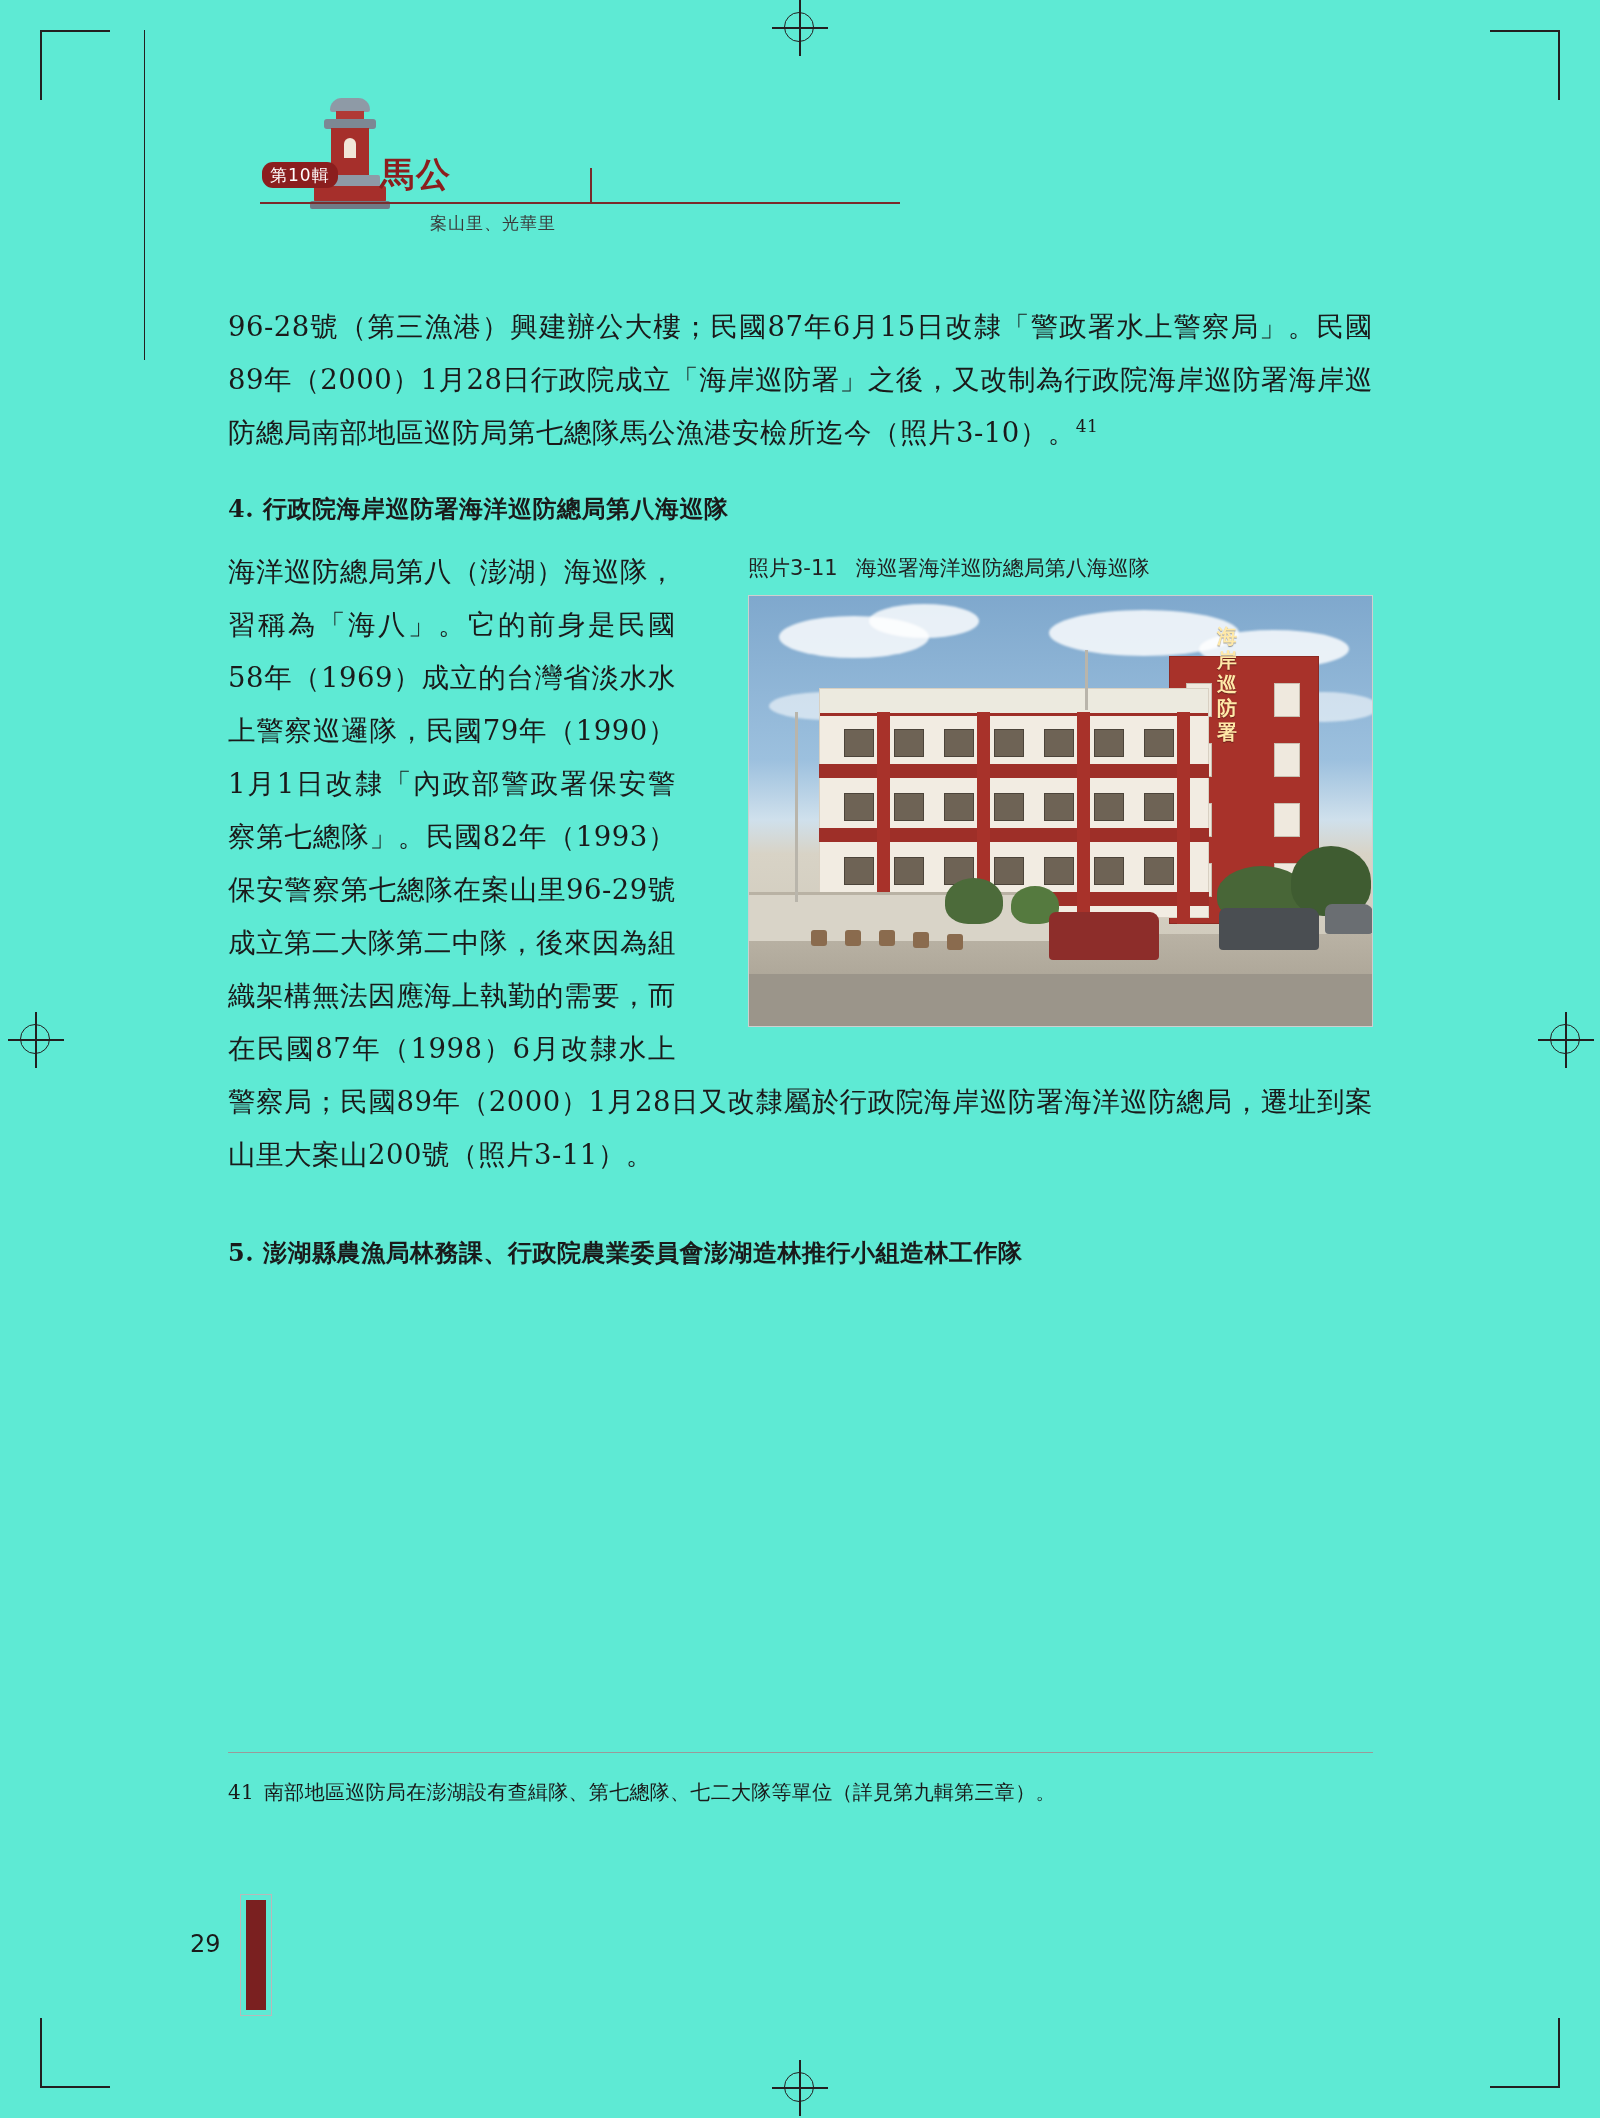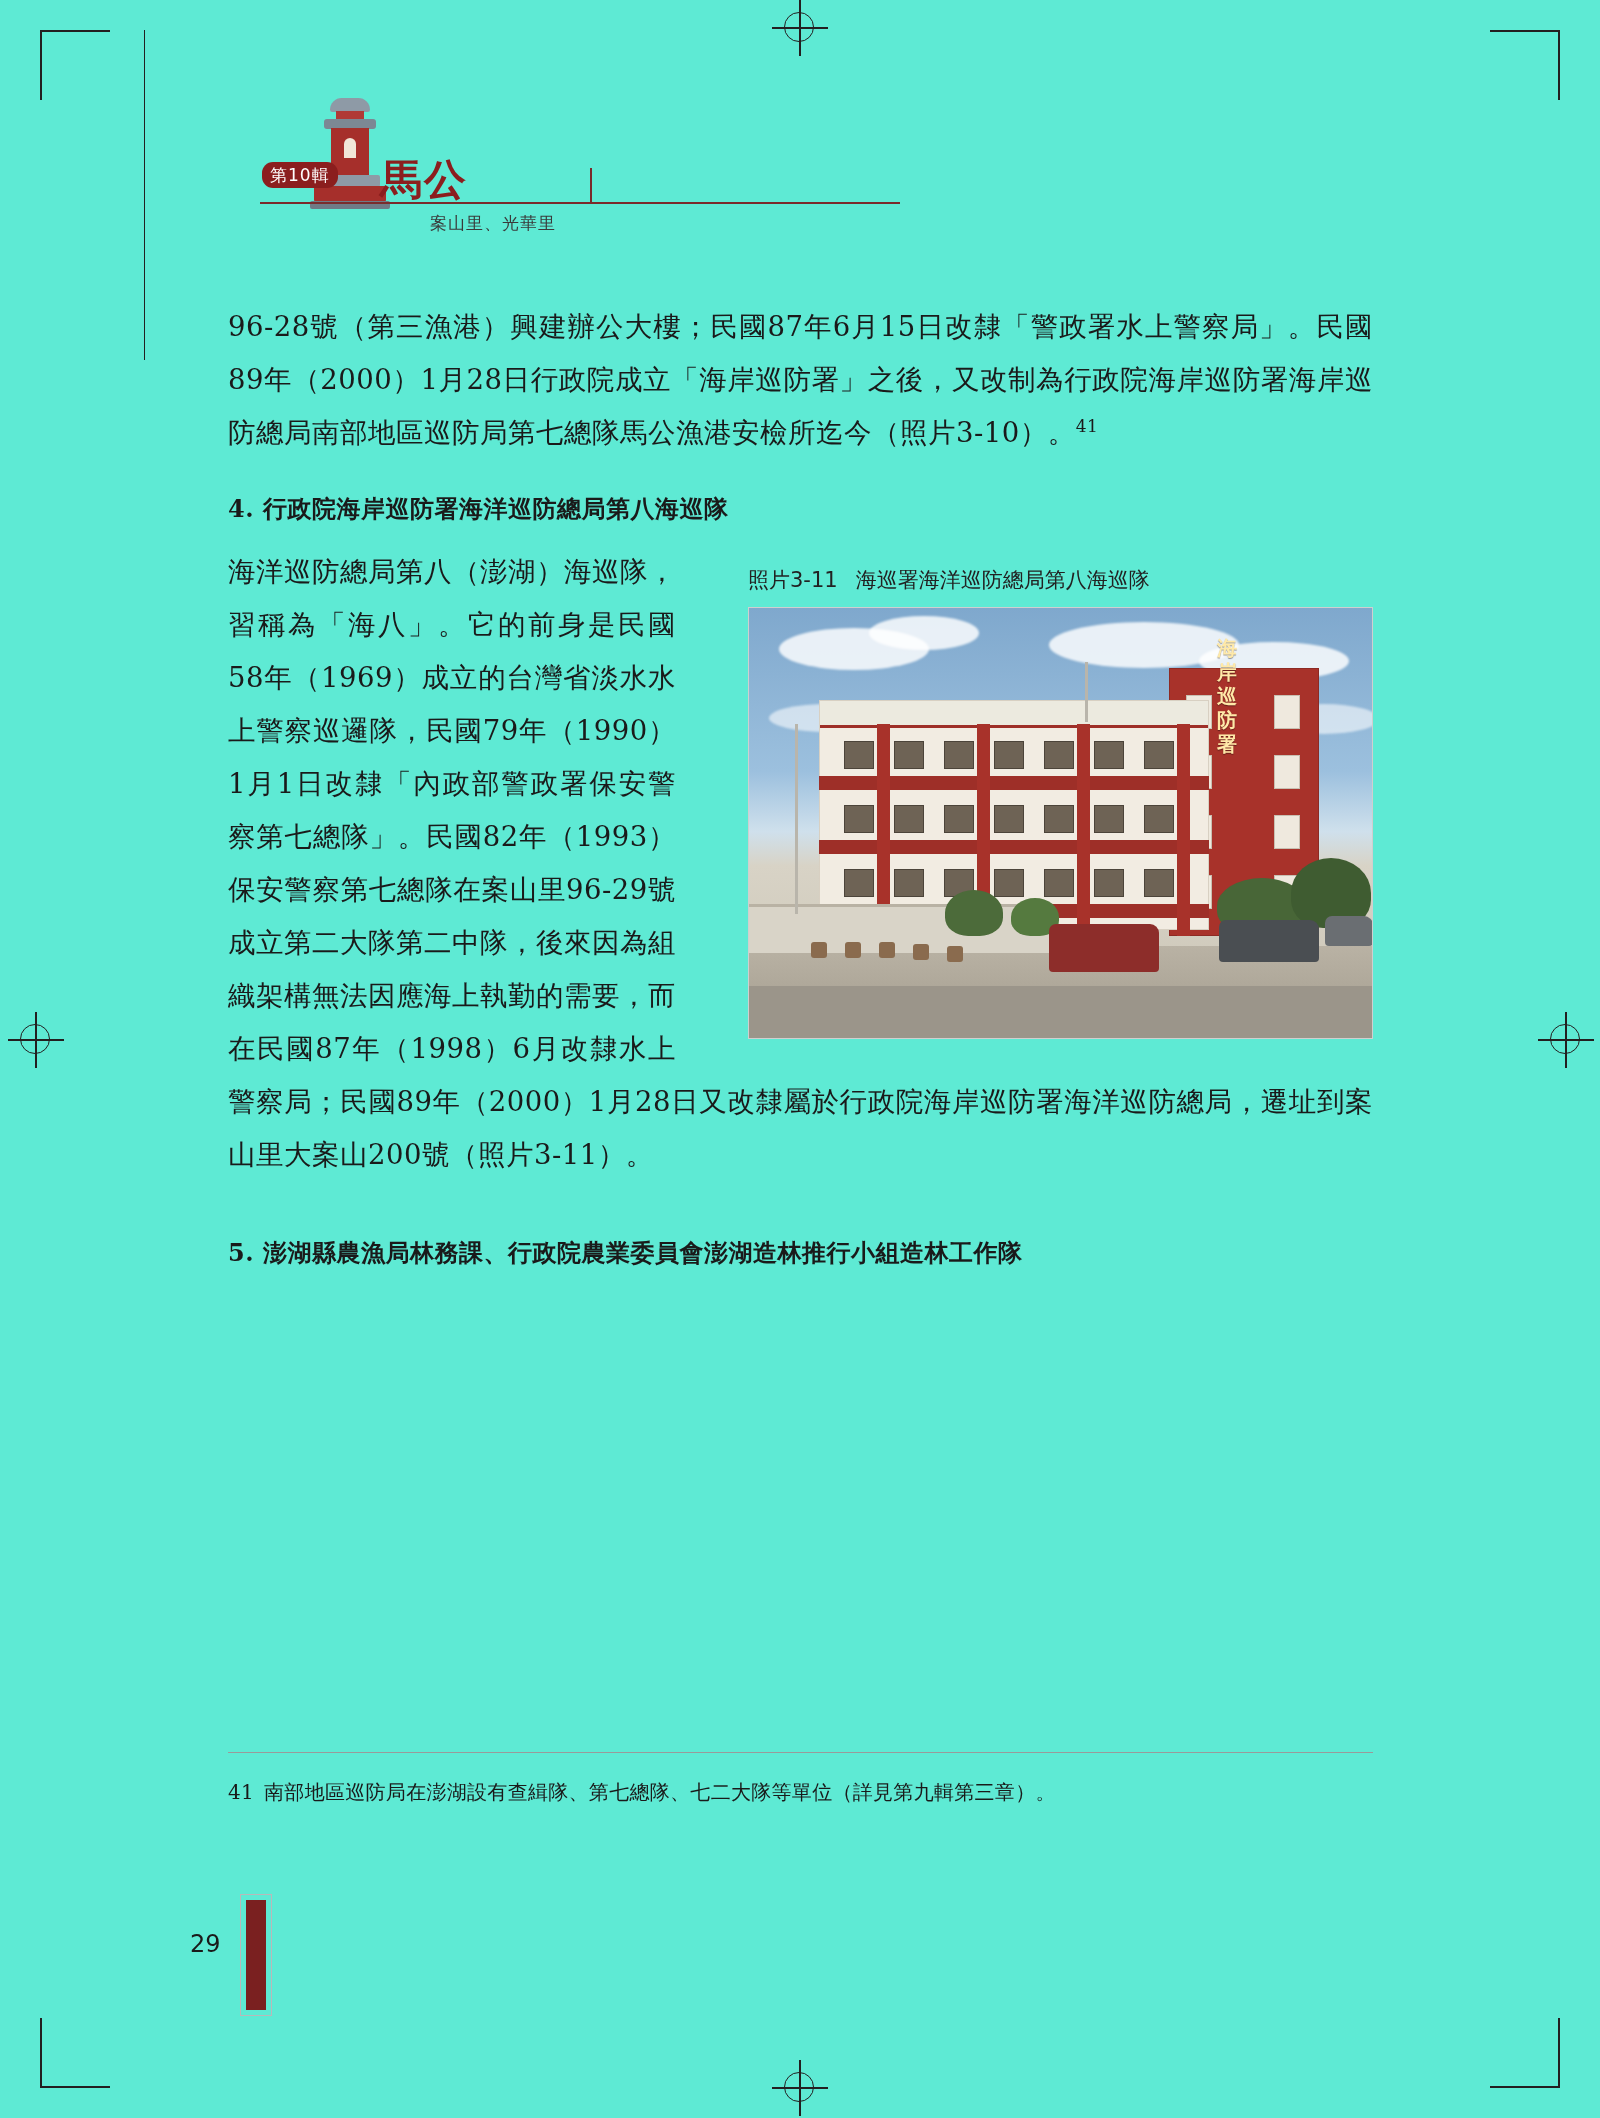--- a/index.html
+++ b/index.html
@@ -88,21 +88,21 @@
     font-size: 17px;
     line-height: 22px;
     border-radius: 11px;
     letter-spacing: 1px;
   }
   .chapter-name {
     position: absolute;
     left: 230px;
     top: 62px;
     font-family: "DejaVu Serif", serif;
-    font-size: 42px;
+    font-size: 34px;
     font-weight: bold;
     color: #8b1e1e;
     letter-spacing: 2px;
   }
   .header-sub {
     position: absolute;
     left: 280px;
     top: 122px;
     font-family: "DejaVu Sans", "Liberation Sans", sans-serif;
     font-size: 17px;
@@ -190,21 +190,21 @@
     font-size: 24px;
     line-height: 44px;
     font-weight: bold;
     letter-spacing: 0.5px;
   }
 
   
   .figure {
     float: right;
     width: 625px;
-    margin: 18px 0 8px 32px;
+    margin: 6px 0 8px 32px;
     padding-left: 40px;
   }
   .fig-caption {
     font-family: "DejaVu Sans", "Liberation Sans", sans-serif;
     font-size: 21px;
     line-height: 34px;
     color: #222;
     margin-bottom: 10px;
     white-space: nowrap;
   }

